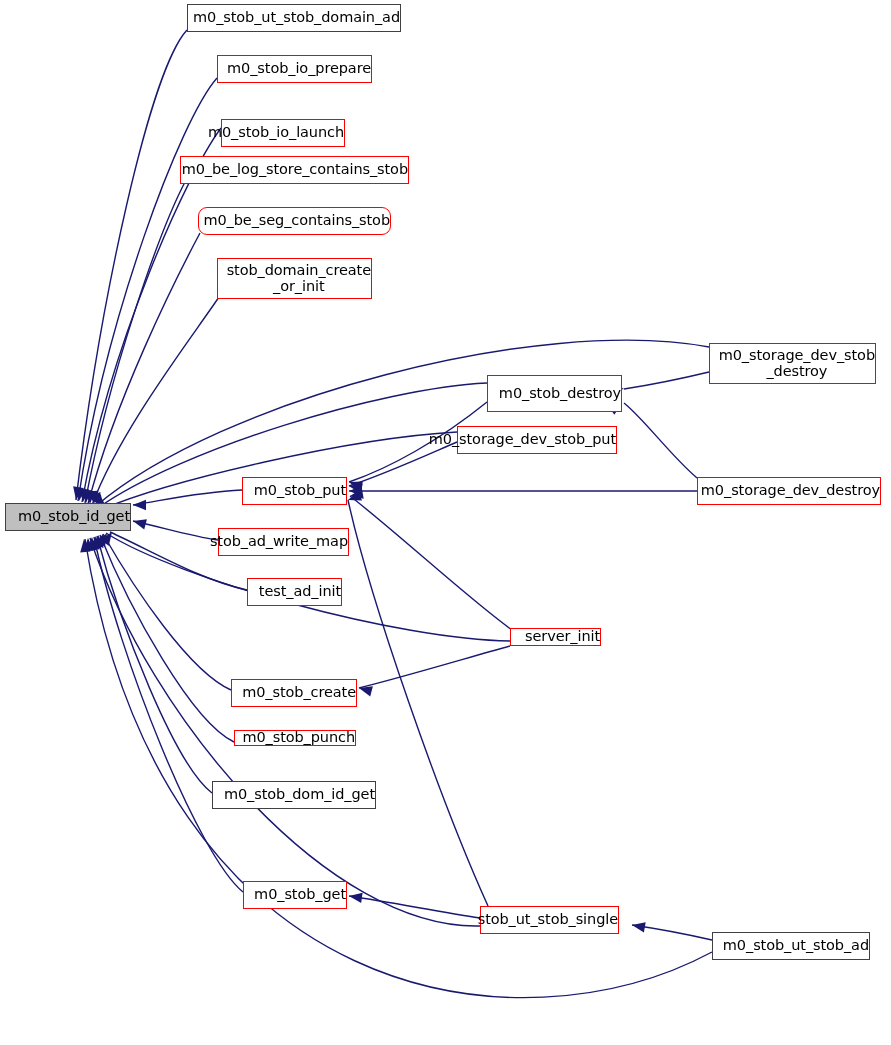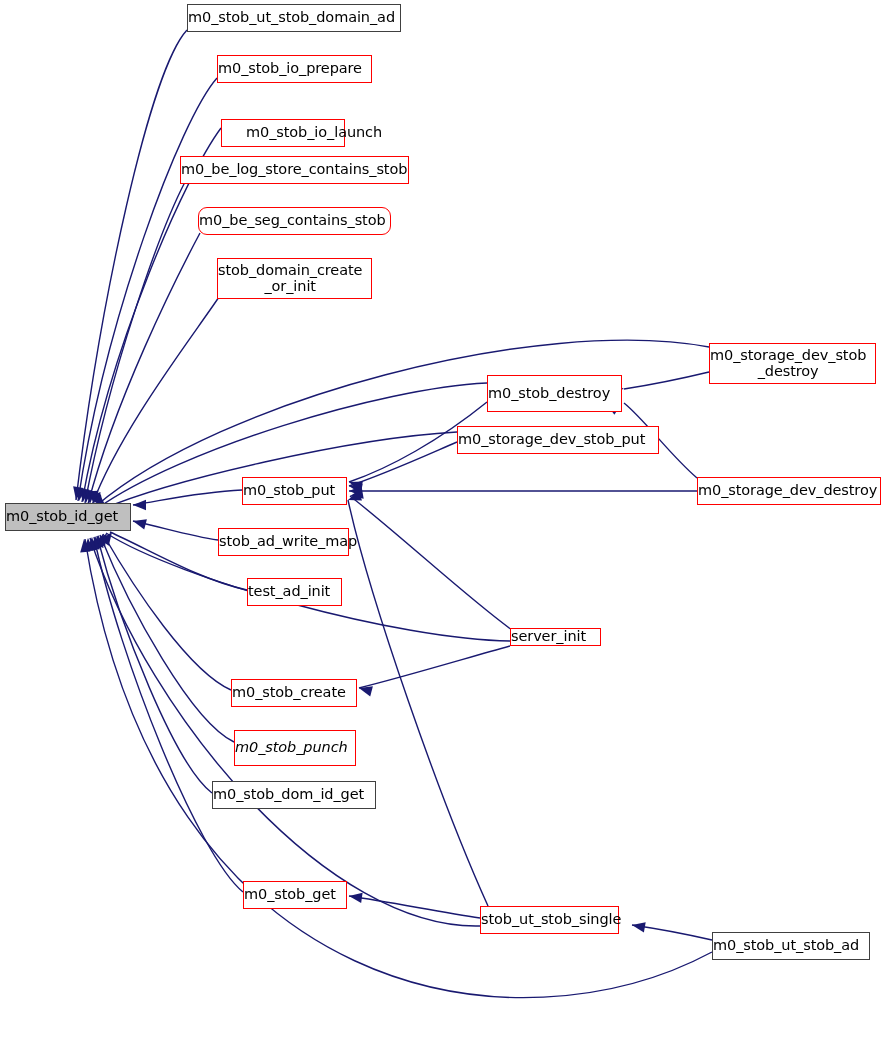--- a/index.html
+++ b/index.html
@@ -20,21 +20,21 @@
     left: 0;
     top: 0;
     width: 891px;
     height: 1045px;
   }
   .node {
     position: absolute;
     box-sizing: border-box;
     display: flex;
     align-items: center;
-    justify-content: flex-start;
+    justify-content: flex-end;
     text-align: center;
     font-size: 14.5px;
     line-height: 1.05;
     color: #000000;
     background: #ffffff;
     border: 1.4px solid #ff0000;
     white-space: pre;
     letter-spacing: -0.1px;
     z-index: 5;
   }
@@ -124,26 +124,26 @@
       <div class="node plain" style="left: 187px; top: 4px; width: 214px; height: 28px;"><span class="node-label">m0_stob_ut_stob_domain_ad</span></div>
       <div class="node" style="left: 217px; top: 55px; width: 155px; height: 28px;"><span class="node-label">m0_stob_io_prepare</span></div>
       <div class="node" style="left: 221px; top: 119px; width: 124px; height: 28px; padding-left: 24px;"><span class="node-label">m0_stob_io_launch</span></div>
       <div class="node" style="left: 180px; top: 156px; width: 229px; height: 28px;"><span class="node-label">m0_be_log_store_contains_stob</span></div>
       <div class="node" style="left: 198px; top: 207px; width: 193px; height: 28px; border-radius: 9px;"><span class="node-label">m0_be_seg_contains_stob</span></div>
       <div class="node" style="left: 217px; top: 258px; width: 155px; height: 41px;"><span class="node-label">stob_domain_create
 _or_init</span></div>
       <div class="node" style="left: 709px; top: 343px; width: 167px; height: 41px;"><span class="node-label">m0_storage_dev_stob
 _destroy</span></div>
       <div class="node" style="left: 487px; top: 375px; width: 135px; height: 37px;"><span class="node-label">m0_stob_destroy</span></div>
-      <div class="node" style="left: 457px; top: 426px; width: 202px; height: 28px;"><span class="node-label">m0_storage_dev_stob_put</span></div>
+      <div class="node" style="left: 457px; top: 426px; width: 160px; height: 28px;"><span class="node-label">m0_storage_dev_stob_put</span></div>
       <div class="node" style="left: 242px; top: 477px; width: 105px; height: 28px;"><span class="node-label">m0_stob_put</span></div>
       <div class="node" style="left: 697px; top: 477px; width: 184px; height: 28px;"><span class="node-label">m0_storage_dev_destroy</span></div>
       <div class="node" style="left: 218px; top: 528px; width: 131px; height: 28px;"><span class="node-label">stob_ad_write_map</span></div>
       <div class="node" style="left: 247px; top: 578px; width: 95px; height: 28px;"><span class="node-label">test_ad_init</span></div>
       <div class="node" style="left: 510px; top: 628px; width: 91px; height: 18px;"><span class="node-label">server_init</span></div>
       <div class="node" style="left: 231px; top: 679px; width: 126px; height: 28px;"><span class="node-label">m0_stob_create</span></div>
-      <div class="node" style="left: 234px; top: 730px; width: 122px; height: 36px; font-style: italic;"><span class="node-label">m0_stob_punch</span></div>
+      <div class="node" style="left: 234px; top: 730px; width: 122px; height: 16px;"><span class="node-label">m0_stob_punch</span></div>
       <div class="node plain" style="left: 212px; top: 781px; width: 164px; height: 28px;"><span class="node-label">m0_stob_dom_id_get</span></div>
       <div class="node" style="left: 243px; top: 881px; width: 104px; height: 28px;"><span class="node-label">m0_stob_get</span></div>
       <div class="node" style="left: 480px; top: 906px; width: 139px; height: 28px;"><span class="node-label">stob_ut_stob_single</span></div>
       <div class="node plain" style="left: 712px; top: 932px; width: 158px; height: 28px;"><span class="node-label">m0_stob_ut_stob_ad</span></div>
     </div>
 </div>
 
 </body></html>

